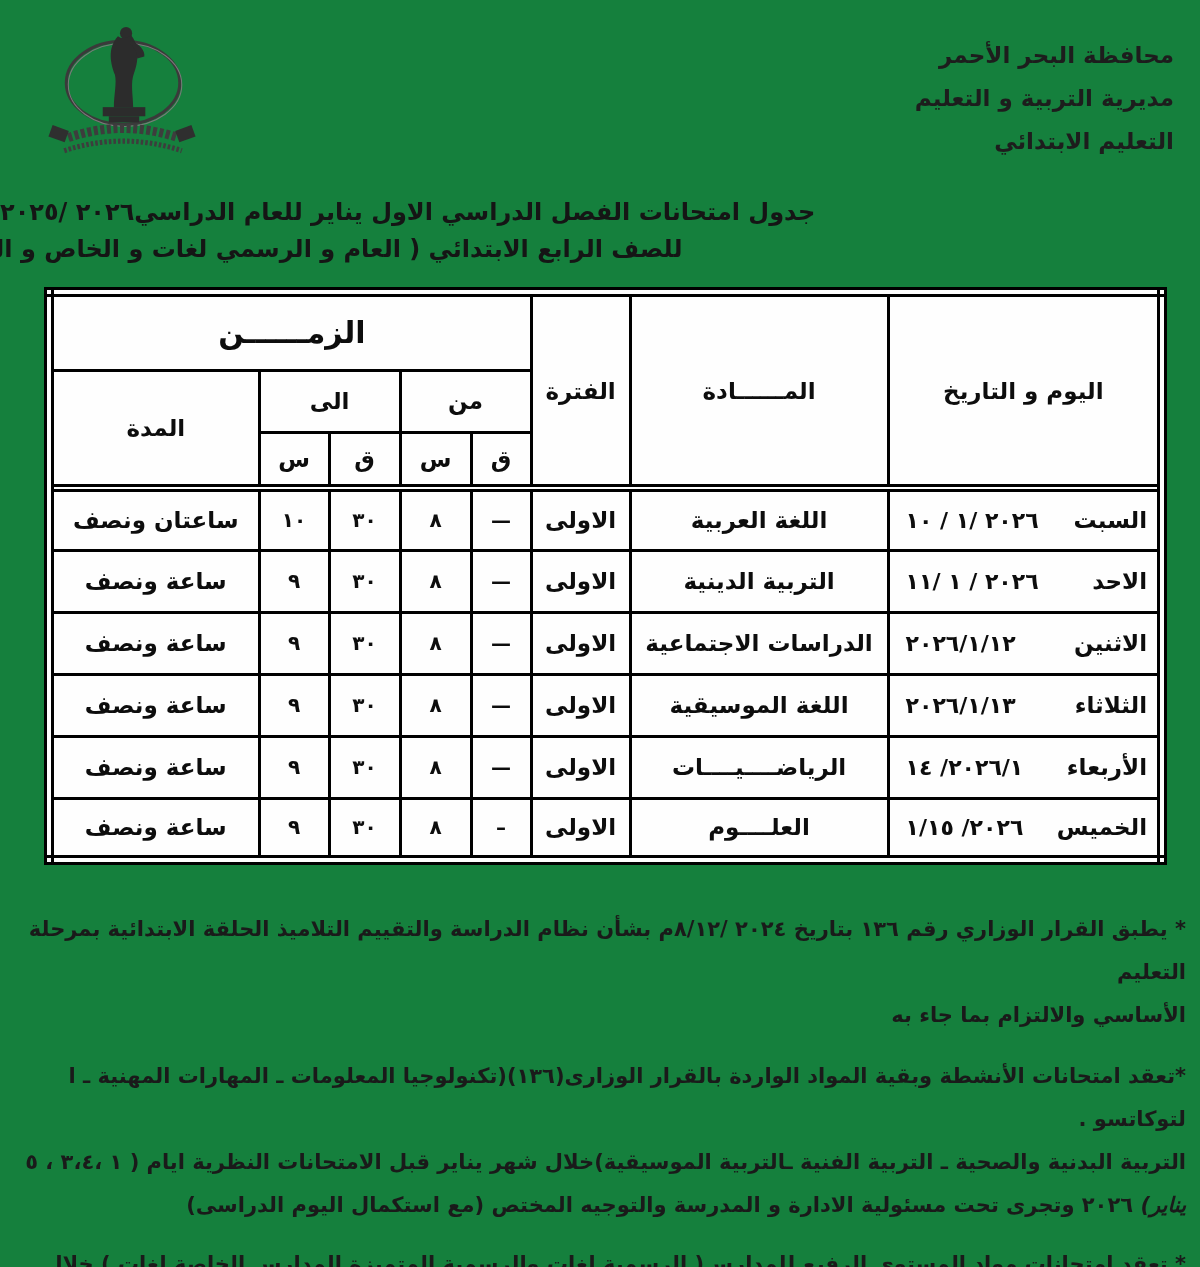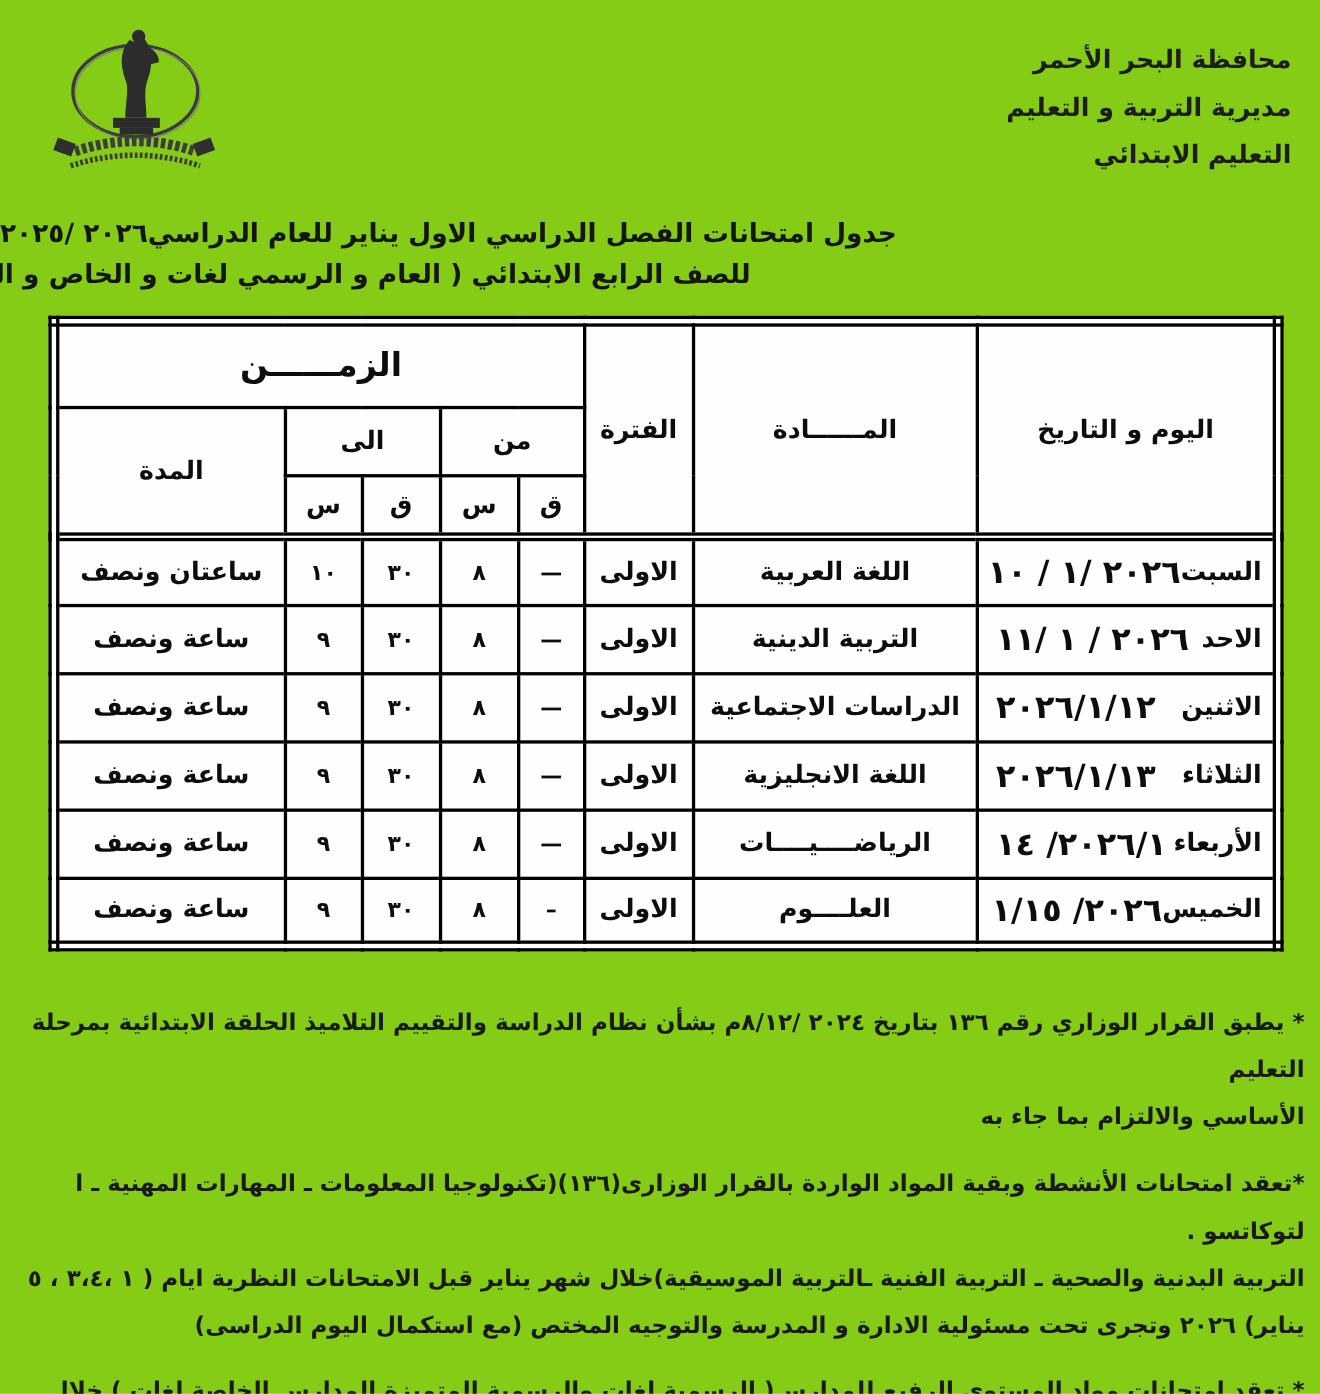--- a/index.html
+++ b/index.html
@@ -4,21 +4,21 @@
 <style>
   html,body{margin:0;padding:0;}
   body{
     width:1200px;height:1267px;
     background:#f6f6f4;
     font-family:"DejaVu Sans",sans-serif;
   }
   .page{
     position:relative;
     width:1200px;height:1267px;
-    background:#84cc16;
+    background:#15803d;
     color:#161616;
     font-weight:bold;
     overflow:hidden;
   }
   
   .letterhead{
     position:absolute;top:34px;right:26px;
     direction:rtl;text-align:right;
     font-size:23px;line-height:1.88;
     color:#1d1d1d;
@@ -53,32 +53,32 @@
   tbody td{border-top:5px solid #000;}
   tbody tr.first td{border-top:8px double #000;}
   tr.h1{height:78px;}
   tr.h2{height:62px;}
   tr.h3{height:56px;}
   tbody tr{height:62px;}
   .daycell{
     display:flex;direction:rtl;align-items:center;justify-content:space-between;
     padding:0 10px 0 16px;font-size:23px;
   }
-  .datev{font-size:29px;white-space:pre;}
+  .datev{font-size:22px;white-space:pre;}
   .num{font-size:20px;margin-top:36px;}
   
   .footnotes{
     position:absolute;top:908px;right:14px;left:18px;
     direction:rtl;text-align:right;
     font-size:21px;color:#1a1a1a;
   }
   .fn{line-height:2.05;}
   .fn1{margin-bottom:18px;}
   .fn2{margin-bottom:16px;}
-  .it{}
+  .it{font-style:italic;}
   .ltr{direction:ltr;unicode-bidi:isolate;white-space:pre;}
 </style>
 </head>
 <body>
 
 <div class="page">
 
   <svg class="logo" viewBox="0 0 150 150" aria-hidden="true">
     <ellipse cx="76" cy="62" rx="56" ry="41" fill="none" stroke="#3a3a3a" stroke-width="3"></ellipse>
     <ellipse cx="76" cy="62" rx="56" ry="41" fill="none" stroke="#7a7a7a" stroke-width="1" transform="translate(2,2)"></ellipse>
@@ -186,21 +186,21 @@
         <td class="num">٩</td>
         <td>ساعة ونصف</td>
       </tr>
       <tr>
         <td>
             <div class="daycell">
               <span>الثلاثاء</span>
               <span class="datev" dir="ltr">٢٠٢٦/١/١٣</span>
             </div>
           </td>
-        <td>اللغة الانجليزية</td>
+        <td>اللغة الموسيقية</td>
         <td>الاولى</td>
         <td class="num">—</td>
         <td class="num">٨</td>
         <td class="num">٣٠</td>
         <td class="num">٩</td>
         <td>ساعة ونصف</td>
       </tr>
       <tr>
         <td>
             <div class="daycell">

